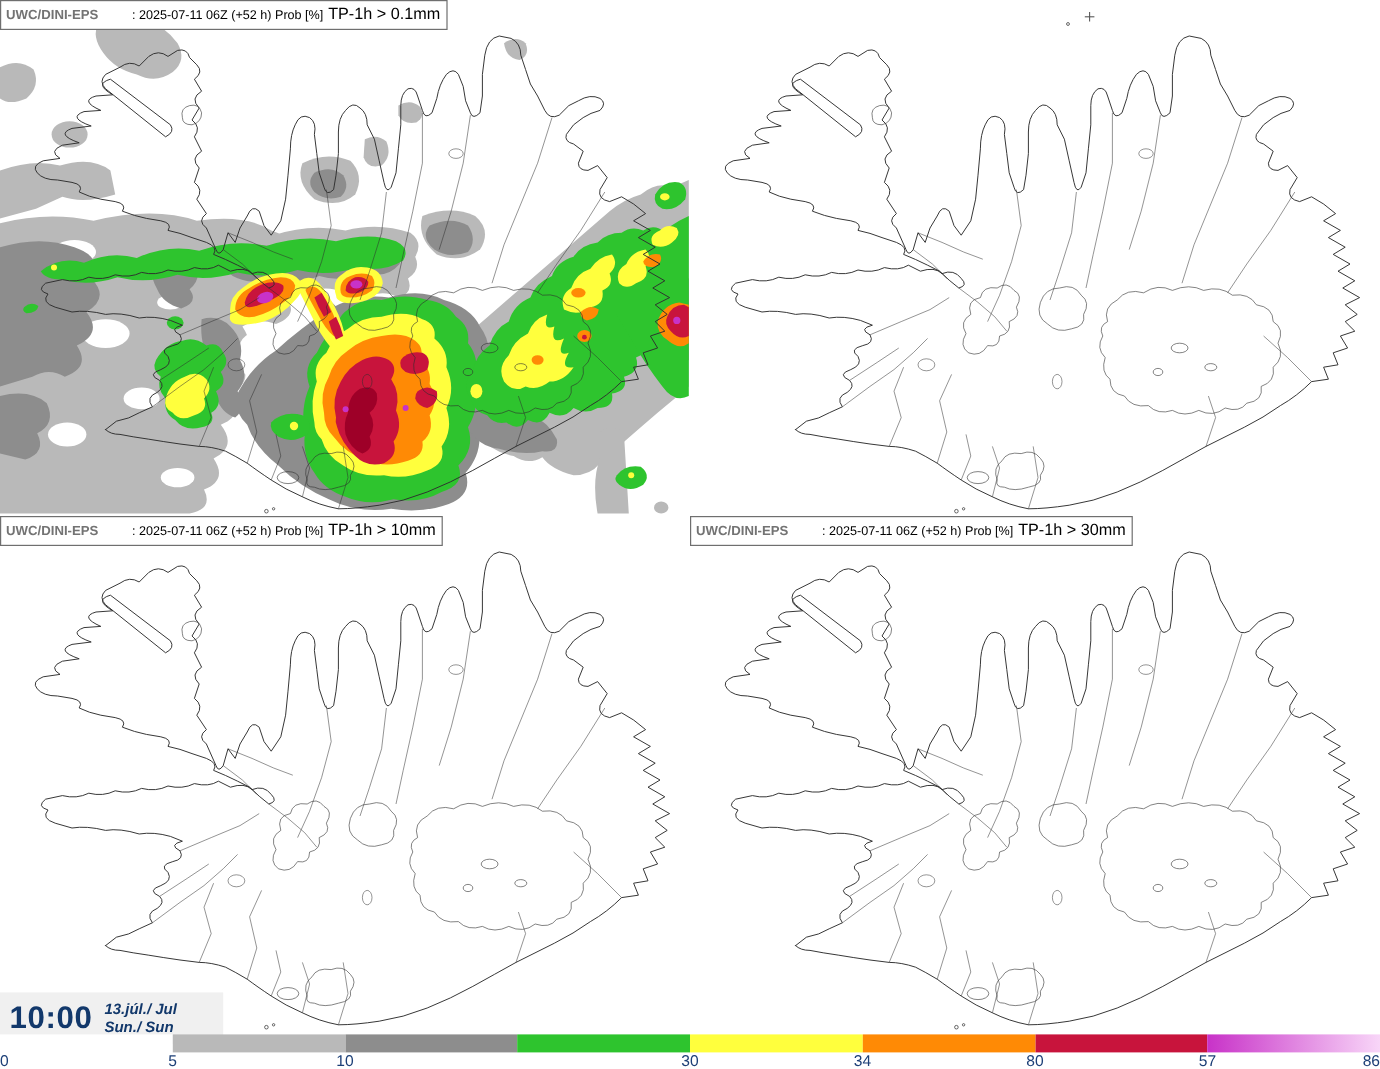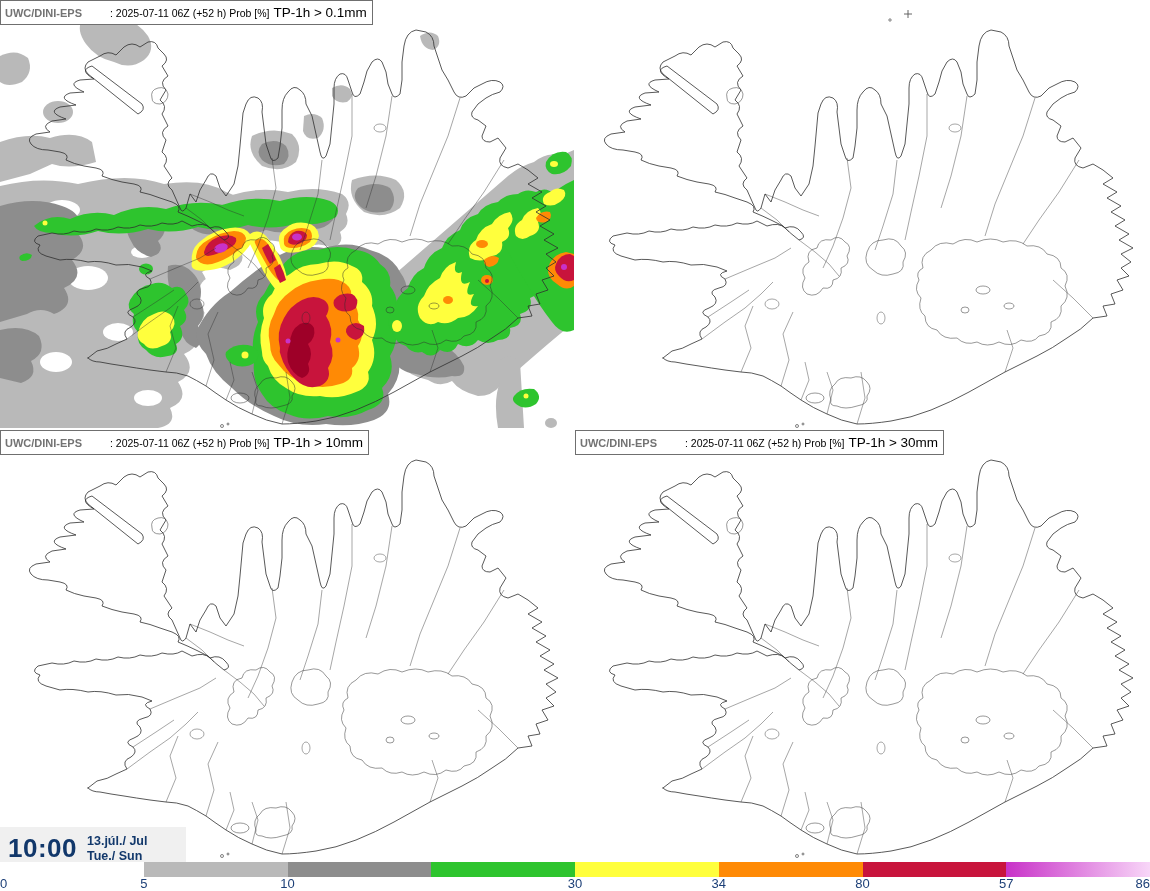--- a/index.html
+++ b/index.html
@@ -10,21 +10,21 @@
   .panel svg{position:absolute;left:0;top:0;}
   .titlebox{position:absolute;left:0;top:0;background:#fff;border:1px solid var(--title-border,#6f6f6f);
             padding:2px 5px 3px 4px;white-space:nowrap;line-height:1.1;}
   .model{font-weight:bold;font-size:11px;color:#737373;}
   .meta{font-size:10.5px;color:#000;padding-left:28px;}
   .thresh{font-weight:normal;font-size:13.5px;color:#000;margin-left:4px;}
   
   .clock{position:absolute;left:0;top:827px;width:186px;height:43px;background:var(--clock-bg,#f0f0f0);
          display:flex;align-items:center;color:var(--clock-text,#12386b);}
   .clock .time{font-size:26px;font-weight:bold;margin:0 10px 0 8px;letter-spacing:0.5px;}
-  .clock .dates{font-size:12.5px;font-weight:bold;line-height:1.2;}
+  .clock .dates{font-size:12.5px;font-weight:bold;line-height:1.2;font-style:italic;}
   
   .colorbar{position:absolute;left:0;top:862px;width:1150px;height:15px;display:flex;}
   .colorbar .seg{flex:1 0 auto;height:15px;}
   .cb-labels{position:absolute;left:0;top:877px;width:1150px;height:14px;
              font-size:13px;color:var(--label-blue,#1c3f77);}
   .cb-labels span{position:absolute;top:-1px;transform:translateX(-50%);}
   .cb-labels span.first{transform:none;}
   .cb-labels span.last{transform:translateX(-100%);}
   
   .coast{fill:none;stroke:var(--map-line,#2e2e2e);stroke-width:0.8;stroke-linejoin:round;stroke-linecap:round;}
@@ -224,21 +224,21 @@
     <svg viewBox="0 0 575 430" width="575" height="430">
       <use href="#iceland-base" xlink:href="#iceland-base"></use>
     </svg>
     <div class="titlebox"><span class="model">UWC/DINI-EPS</span><span class="meta">: 2025-07-11 06Z (+52 h) Prob [%]</span><span class="thresh">TP-1h &gt; 30mm</span></div>
   </div>
 
   <div class="clock">
     <span class="time">10:00</span>
     <span class="dates">
       <span>13.júl./ Jul</span><br>
-      <span>Tue./ Sun</span>
+      <span>Sun./ Sun</span>
     </span>
   </div>
 
   <div class="colorbar" id="colorbar">
       <div class="seg" style="background: rgb(255, 255, 255);"></div>
       <div class="seg" style="background: rgb(185, 185, 185);"></div>
       <div class="seg" style="background: rgb(141, 141, 141);"></div>
       <div class="seg" style="background: rgb(46, 196, 46);"></div>
       <div class="seg" style="background: rgb(255, 255, 61);"></div>
       <div class="seg" style="background: rgb(255, 138, 5);"></div>

